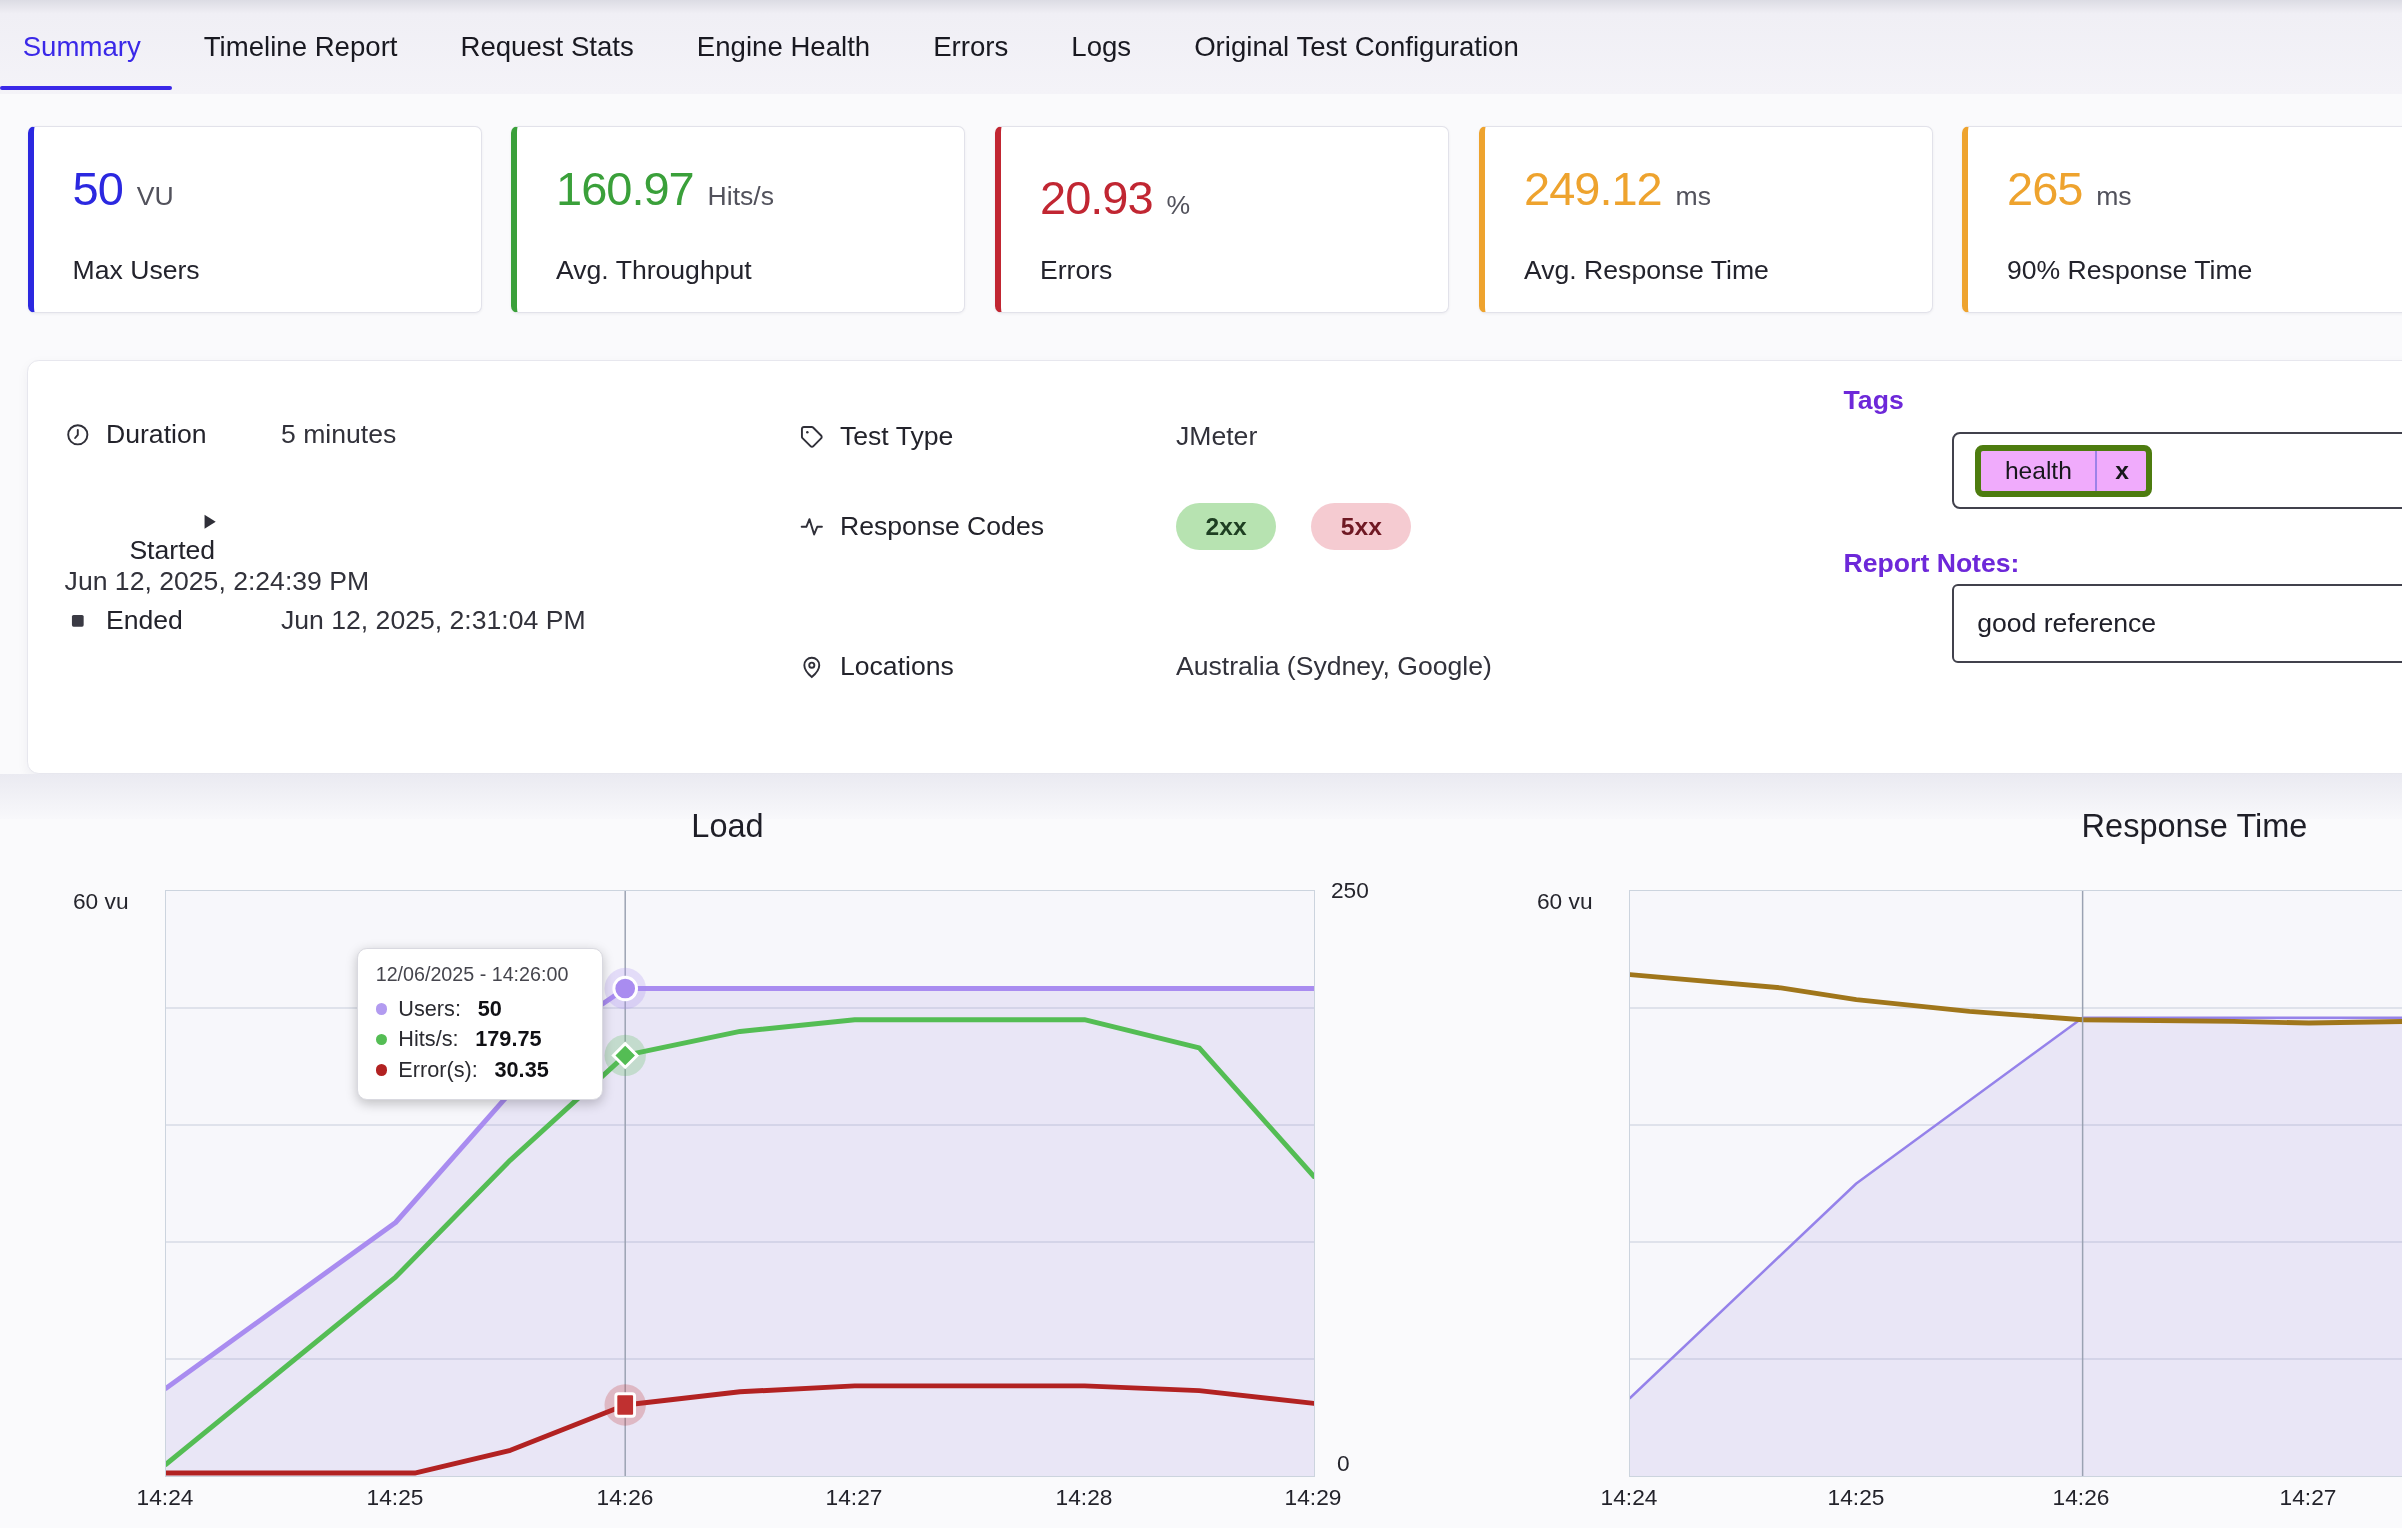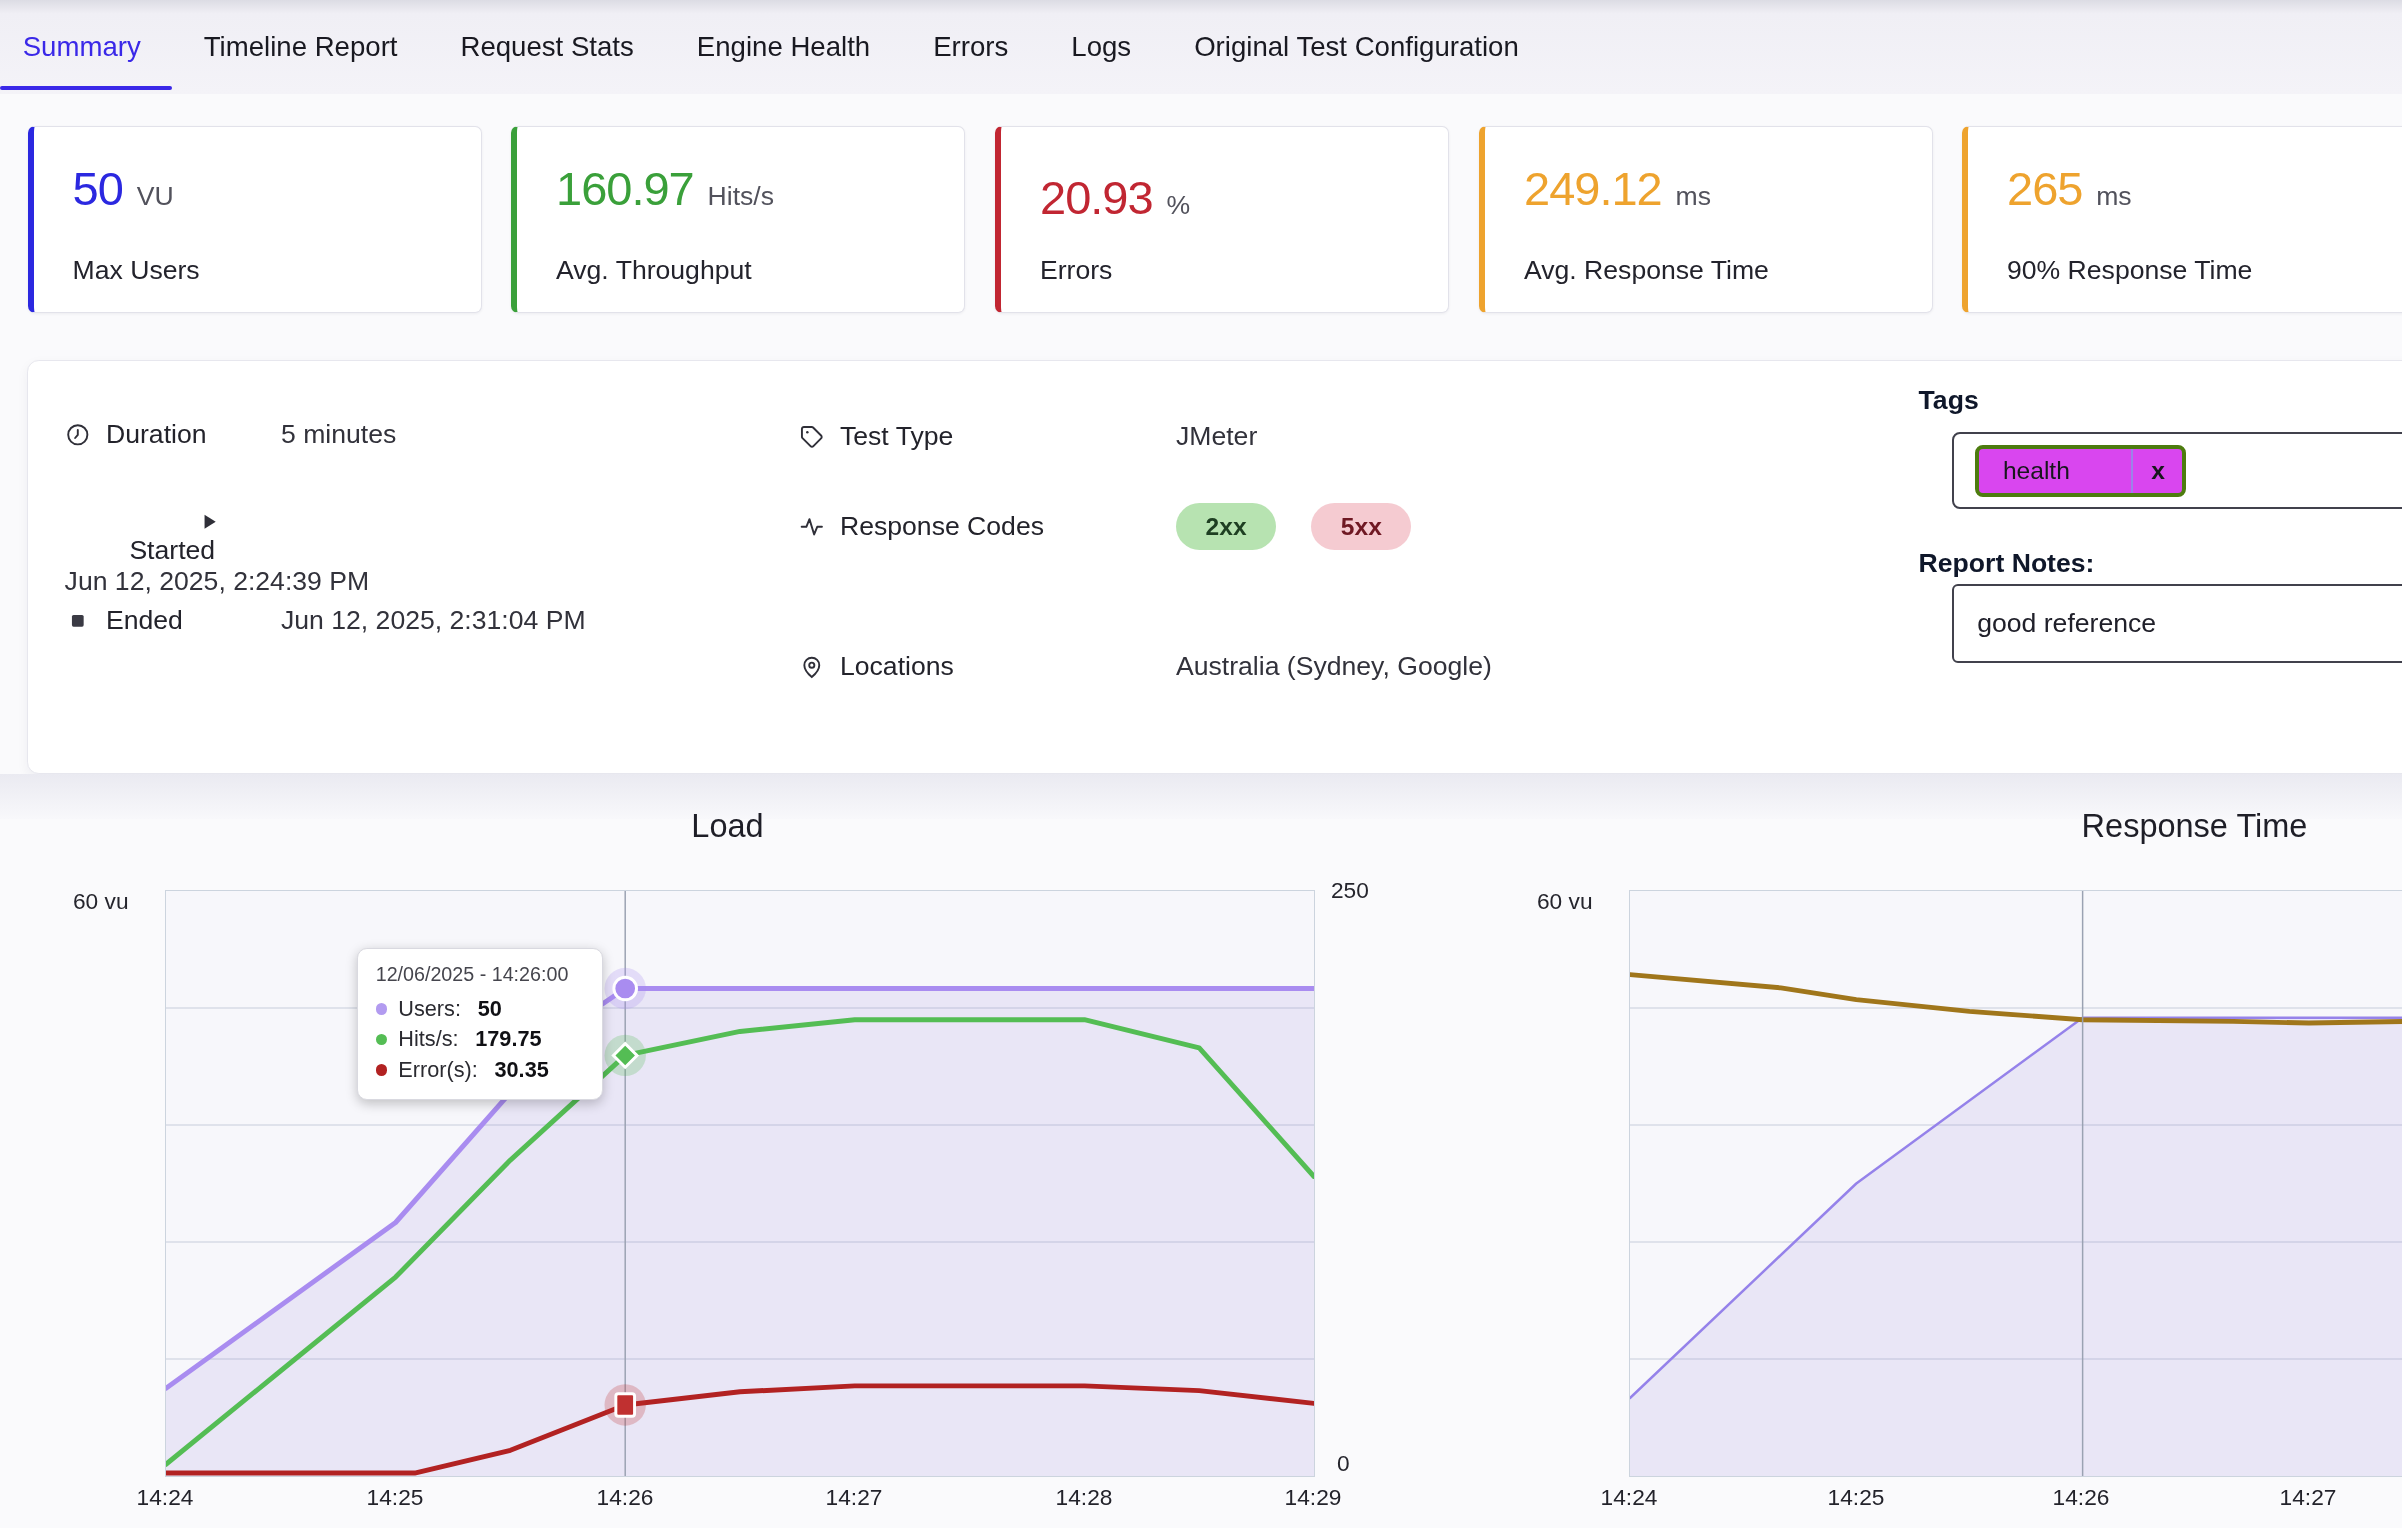--- a/index.html
+++ b/index.html
@@ -40,28 +40,28 @@
   .r1l{ top:54px; } .r2l{ top:148px;flex-direction:column; } .r3l{ top:240px; }
   .r1m{ top:56px; } .r2m{ top:146px; } .r3m{ top:286px; }
   .info-row .icon { width:25.6px; height:25.6px; margin-right:15.8px; flex:none; display:flex; }
   .info-row .icon svg { width:25.6px; height:25.6px; }
   .info-row .lbl { font-size:26.6px; color:#23232b; font-weight:500; }
   .col-left .lbl { width:175px; } .col-mid .lbl { width:336px; }
   .info-row .val { font-size:26.6px; color:#32323b; }
   .badges { display:flex; gap:35px; }
   .badge { height:47px; line-height:47px; padding:0 29.6px; border-radius:23.6px;
     font-size:24.6px; font-weight:bold; }
-  .tags-label, .notes-label { position:absolute; left:1891px; font-size:26.6px;
-    font-weight:bold; color:#0f172a; }
+  .tags-label, .notes-label { position:absolute; left:1816px; font-size:26.6px;
+    font-weight:bold; color:#6d28d9; }
   .tags-label { top:23.6px; } .notes-label { top:187px; }
   .tags-box { position:absolute; left:1924px; top:71px; width:491px; height:77px;
     border:2px solid #41414c; border-radius:7.9px; background:#fff;
     display:flex; align-items:center; padding-left:21.7px; }
-  .chip { display:flex; height:52px; border:4px solid #4d7c0f; border-radius:7.9px;
-    overflow:hidden; background:#d946ef; font-size:24.6px; color:#17171c;gap:38px; }
+  .chip { display:flex; height:52px; border:6px solid #4d7c0f; border-radius:7.9px;
+    overflow:hidden; background:#f0abfc; font-size:24.6px; color:#17171c; }
   .chip-text { display:flex; align-items:center; padding:0 23.6px; }
   .chip-x { display:flex; align-items:center; justify-content:center; width:51px;
     border-left:2px solid #9d82e8; font-weight:bold; cursor:pointer; }
   .notes-input { position:absolute; left:1924px; top:223px; width:491px; height:79px;
     border:2px solid #41414c; border-radius:5.9px; font-size:26.6px; color:#20202a;
     padding:0 23.6px; background:#fff; font-family:inherit; }
   .panel-shade { position:absolute; left:0; top:774px; width:100%; height:45px;
     background:linear-gradient(180deg,#eaeaf1,#f8f8fb); }
   
   .charts { position:absolute; left:0; top:0; width:100%; height:100%; }

